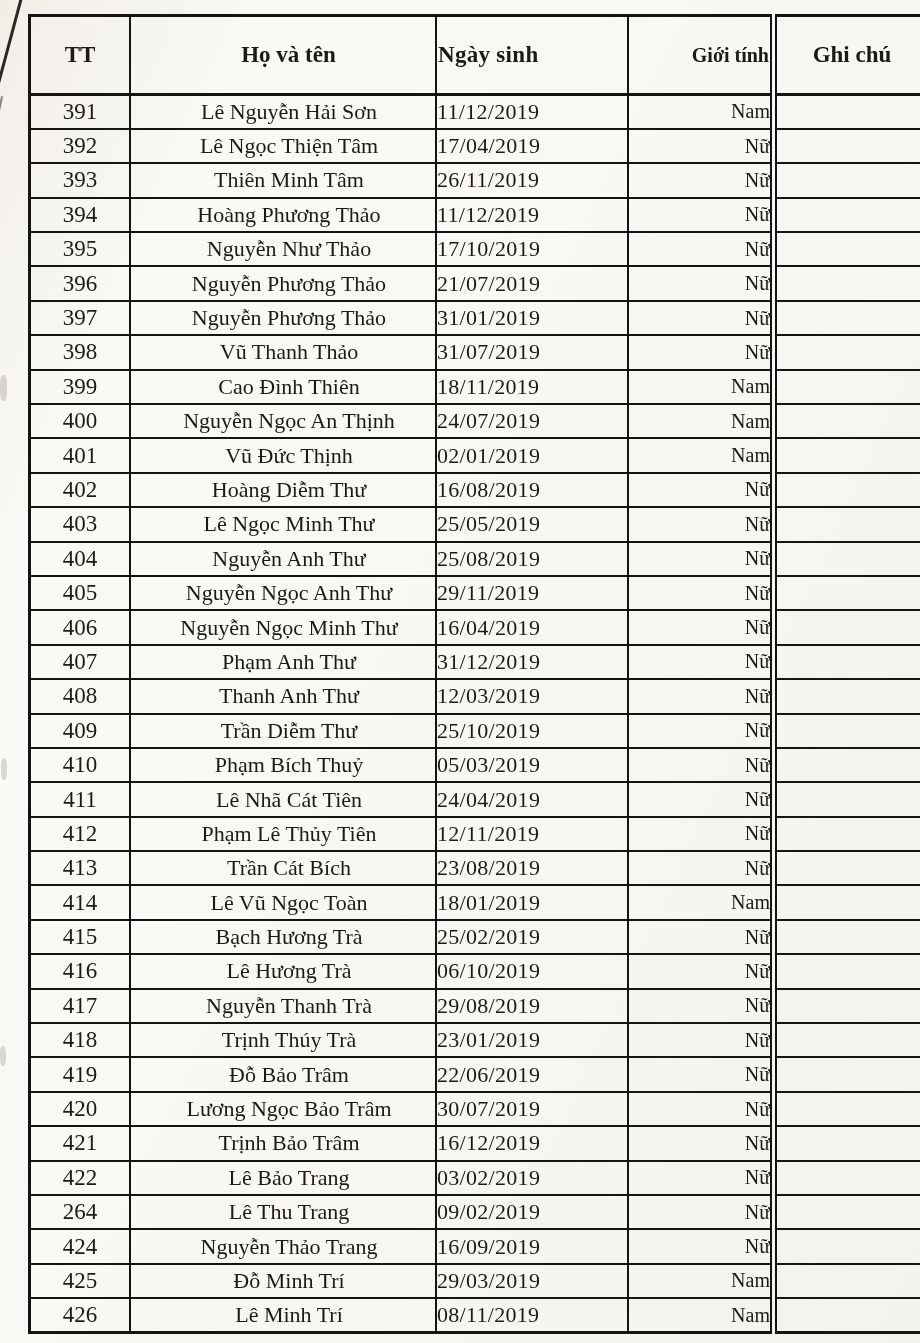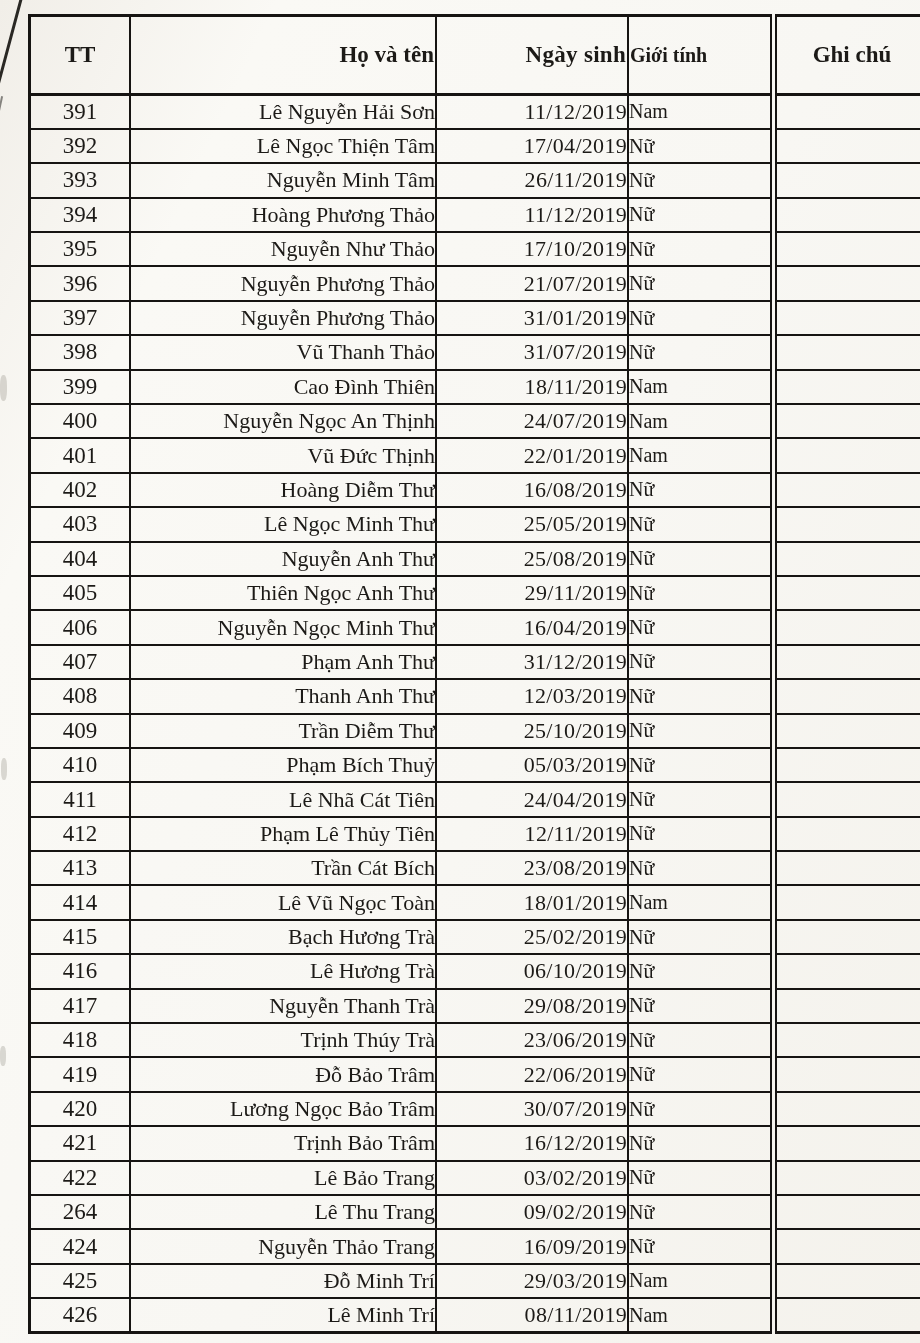--- a/index.html
+++ b/index.html
@@ -64,23 +64,23 @@
     border-bottom-width: 3px;
   }
   tbody tr {
     height: 34.4px;
   }
   td {
     font-size: 22px;
     padding: 0;
   }
   .col-tt    { width: 96px;  text-align: center; font-size: 23px; }
-  .col-name  { width: 291px; text-align: right; padding-left: 12px; }
-  .col-dob   { width: 188px; text-align: right; letter-spacing: .3px; }
-  .col-gender{ width: 139px; text-align: left; font-size: 20px; }
+  .col-name  { width: 291px; text-align: center; padding-left: 12px; }
+  .col-dob   { width: 188px; text-align: left; letter-spacing: .3px; }
+  .col-gender{ width: 139px; text-align: right; font-size: 20px; }
   .col-note  { width: 148px; border-left: 7px double #161412; }
   td.col-gender { vertical-align: middle; }
   
   .smudge {
     position: absolute;
     background: rgba(120,115,105,.25);
     border-radius: 40%;
   }
   .s1 { left: 0; top: 375px; width: 7px; height: 26px; }
   .s2 { left: 1px; top: 758px; width: 6px; height: 22px; }
@@ -118,21 +118,21 @@
   <tr>
     <td class="col-tt">392</td>
     <td class="col-name">Lê Ngọc Thiện Tâm</td>
     <td class="col-dob">17/04/2019</td>
     <td class="col-gender">Nữ</td>
     <td class="col-note"></td>
   </tr>
 
   <tr>
     <td class="col-tt">393</td>
-    <td class="col-name">Nguyễn Minh Tâm</td>
+    <td class="col-name">Thiên Minh Tâm</td>
     <td class="col-dob">26/11/2019</td>
     <td class="col-gender">Nữ</td>
     <td class="col-note"></td>
   </tr>
 
   <tr>
     <td class="col-tt">394</td>
     <td class="col-name">Hoàng Phương Thảo</td>
     <td class="col-dob">11/12/2019</td>
     <td class="col-gender">Nữ</td>
@@ -183,21 +183,21 @@
     <td class="col-tt">400</td>
     <td class="col-name">Nguyễn Ngọc An Thịnh</td>
     <td class="col-dob">24/07/2019</td>
     <td class="col-gender">Nam</td>
     <td class="col-note"></td>
   </tr>
 
   <tr>
     <td class="col-tt">401</td>
     <td class="col-name">Vũ Đức Thịnh</td>
-    <td class="col-dob">22/01/2019</td>
+    <td class="col-dob">02/01/2019</td>
     <td class="col-gender">Nam</td>
     <td class="col-note"></td>
   </tr>
 
   <tr>
     <td class="col-tt">402</td>
     <td class="col-name">Hoàng Diễm Thư</td>
     <td class="col-dob">16/08/2019</td>
     <td class="col-gender">Nữ</td>
     <td class="col-note"></td>
@@ -214,21 +214,21 @@
   <tr>
     <td class="col-tt">404</td>
     <td class="col-name">Nguyễn Anh Thư</td>
     <td class="col-dob">25/08/2019</td>
     <td class="col-gender">Nữ</td>
     <td class="col-note"></td>
   </tr>
 
   <tr>
     <td class="col-tt">405</td>
-    <td class="col-name">Thiên Ngọc Anh Thư</td>
+    <td class="col-name">Nguyễn Ngọc Anh Thư</td>
     <td class="col-dob">29/11/2019</td>
     <td class="col-gender">Nữ</td>
     <td class="col-note"></td>
   </tr>
 
   <tr>
     <td class="col-tt">406</td>
     <td class="col-name">Nguyễn Ngọc Minh Thư</td>
     <td class="col-dob">16/04/2019</td>
     <td class="col-gender">Nữ</td>
@@ -319,21 +319,21 @@
     <td class="col-tt">417</td>
     <td class="col-name">Nguyễn Thanh Trà</td>
     <td class="col-dob">29/08/2019</td>
     <td class="col-gender">Nữ</td>
     <td class="col-note"></td>
   </tr>
 
   <tr>
     <td class="col-tt">418</td>
     <td class="col-name">Trịnh Thúy Trà</td>
-    <td class="col-dob">23/06/2019</td>
+    <td class="col-dob">23/01/2019</td>
     <td class="col-gender">Nữ</td>
     <td class="col-note"></td>
   </tr>
 
   <tr>
     <td class="col-tt">419</td>
     <td class="col-name">Đỗ Bảo Trâm</td>
     <td class="col-dob">22/06/2019</td>
     <td class="col-gender">Nữ</td>
     <td class="col-note"></td>

